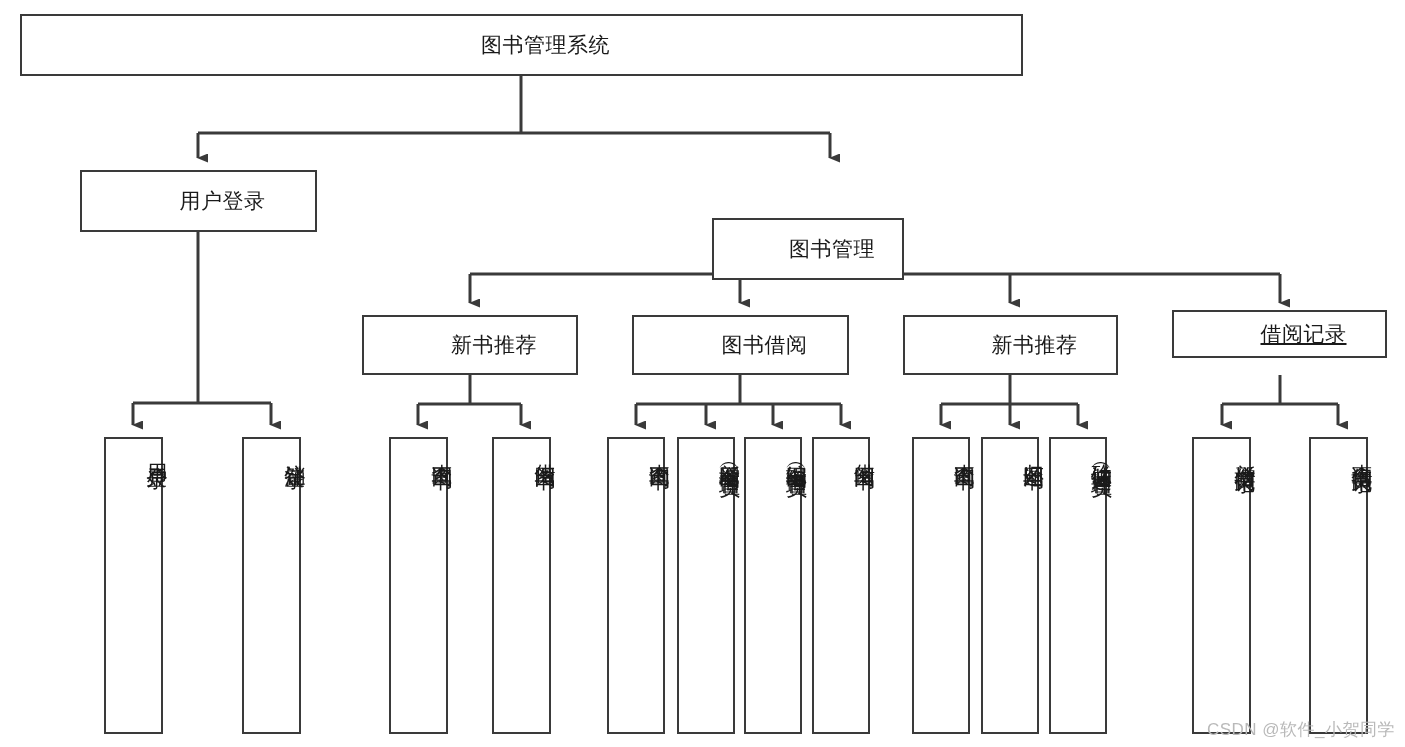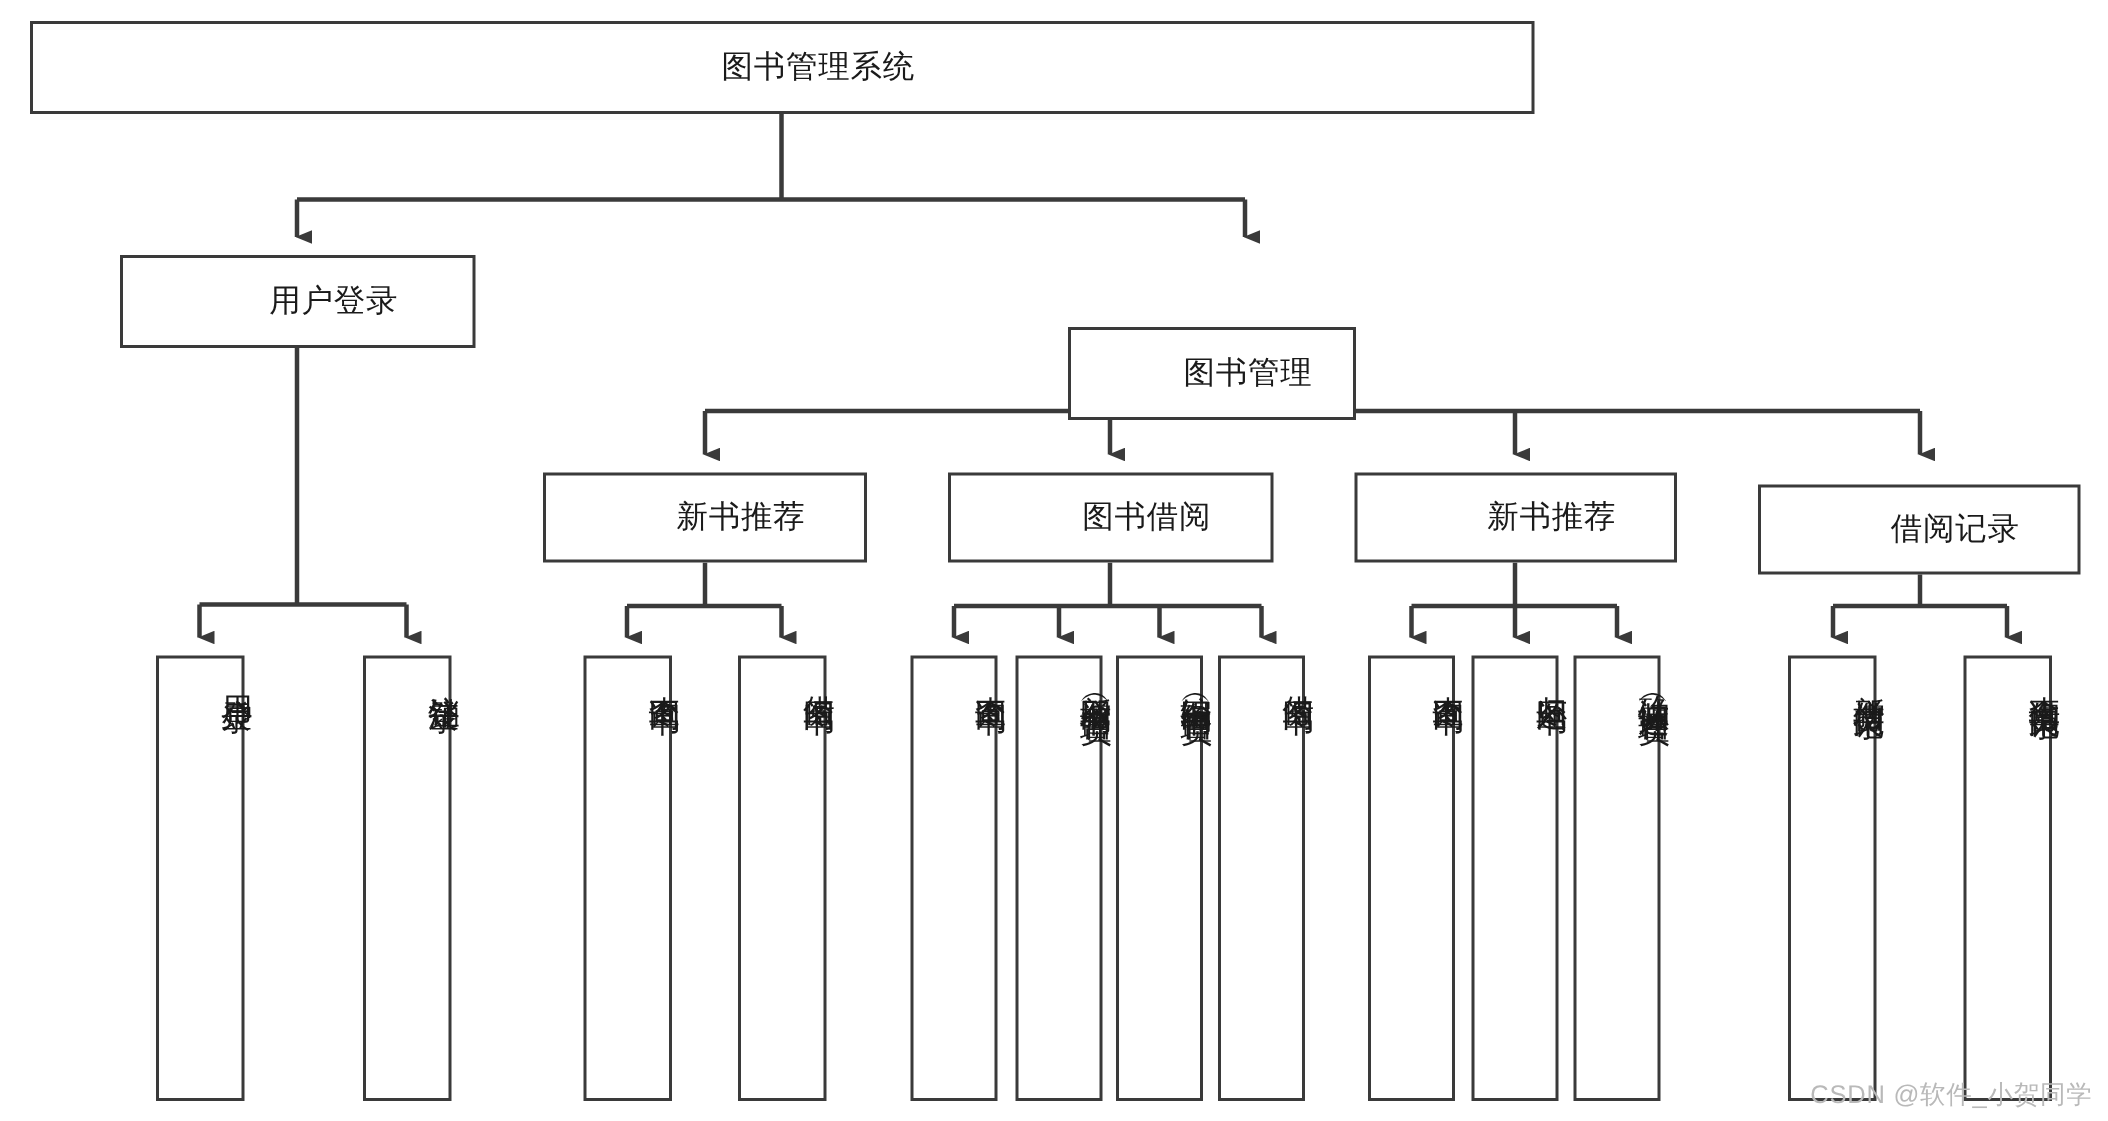--- a/index.html
+++ b/index.html
@@ -147,21 +147,21 @@
 
   <div class="node h" style="left:632px; top:315px; width:217px; height:60px;">
     <span class="label">图书借阅</span>
   </div>
   <div class="node h" style="left:362px; top:315px; width:216px; height:60px;">
     <span class="label">新书推荐</span>
   </div>
   <div class="node h" style="left:903px; top:315px; width:215px; height:60px;">
     <span class="label">新书推荐</span>
   </div>
-  <div class="node h" style="left:1172px; top:323px; width:215px; height:60px;">
+  <div class="node h" style="left:1172px; top:310px; width:215px; height:48px;text-decoration:underline;">
     <span class="label">借阅记录</span>
   </div>
 
   <div class="node v" style="left:104px; top:437px; width:59px; height:297px;">
     <span class="label">用户登录</span>
   </div>
   <div class="node v" style="left:242px; top:437px; width:59px; height:297px;">
     <span class="label">注销登录</span>
   </div>
 

